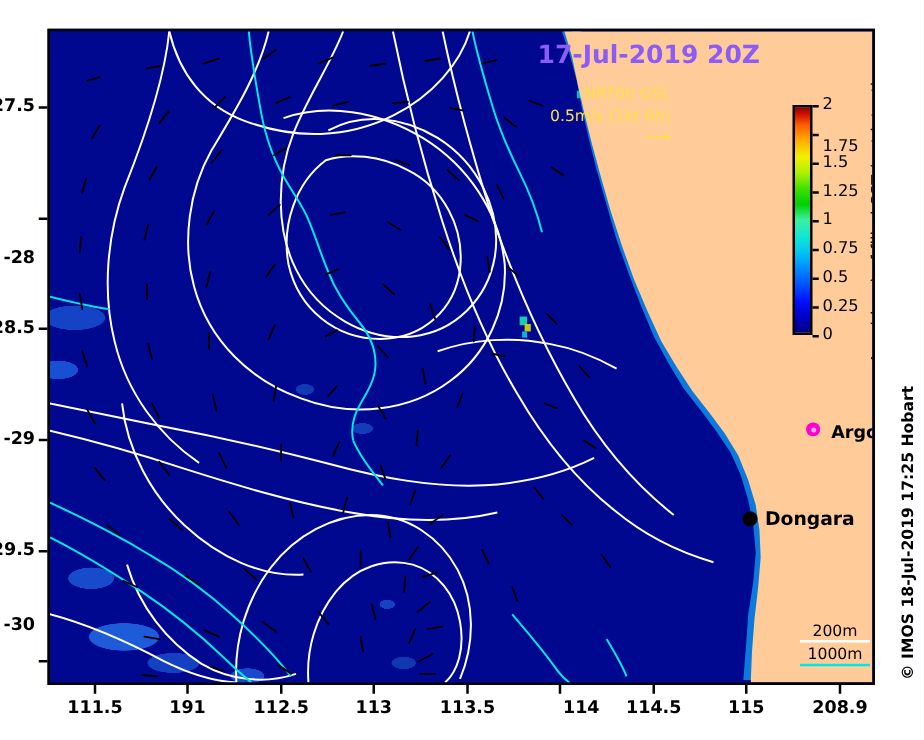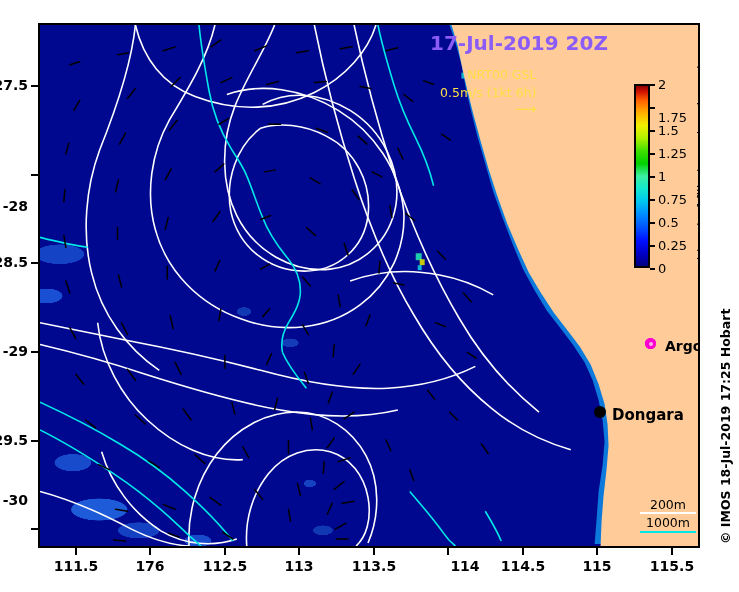--- a/index.html
+++ b/index.html
@@ -54,21 +54,21 @@
             display:flex;align-items:center;justify-content:center;}
 
   
   #argo-row{position:absolute;left:580px;top:313px;display:flex;align-items:flex-start;gap:9px;margin-left:25px;}
   #argo-dot{width:11px;height:11px;border-radius:50%;background:#ff00d0;
             box-shadow:inset 0 0 0 2.5px #ff00d0;position:relative;}
   #argo-dot::after{content:"";position:absolute;left:3.5px;top:3.5px;width:4px;height:4px;
             border-radius:50%;background:#ffb0ee;}
   #argo-lab{font-size:14px;font-weight:bold;color:#000;}
 
-  #dongara-row{position:absolute;left:554px;top:381px;display:flex;gap:6px;}
+  #dongara-row{position:absolute;left:554px;top:381px;display:flex;align-items:center;gap:6px;}
   #dongara-dot{width:12px;height:12px;border-radius:50%;background:#000;}
   #dongara-lab{font-size:15px;font-weight:bold;color:#000;}
 
   
   #depthleg{position:absolute;left:600px;top:473px;text-align:center;}
   #depthleg .dl-row{position:relative;margin-bottom:2px;}
   #depthleg .dl-lab{font-size:12.5px;color:#000;line-height:1.15;}
   #depthleg .dl-line{height:2px;width:56px;margin:0 auto;}
   .dl-200{background:#ffffff;}
   .dl-1000{background:#00e8e8;}
@@ -357,28 +357,28 @@
   <div class="xtick" style="left:149px;"></div>
   <div class="xtick" style="left:224px;"></div>
   <div class="xtick" style="left:298px;"></div>
   <div class="xtick" style="left:373px;"></div>
   <div class="xtick" style="left:447px;"></div>
   <div class="xtick" style="left:522px;"></div>
   <div class="xtick" style="left:596px;"></div>
   <div class="xtick" style="left:671px;"></div>
 
   <div class="xlab" style="left:76px;">111.5</div>
-  <div class="xlab" style="left:150px;">176</div>
+  <div class="xlab" style="left:150px;">191</div>
   <div class="xlab" style="left:225px;">112.5</div>
   <div class="xlab" style="left:299px;">113</div>
   <div class="xlab" style="left:374px;">113.5</div>
   <div class="xlab" style="left:465px;">114</div>
   <div class="xlab" style="left:523px;">114.5</div>
   <div class="xlab" style="left:597px;">115</div>
-  <div class="xlab" style="left:672px;">115.5</div>
+  <div class="xlab" style="left:672px;">208.9</div>
 
   <div class="ytick" style="top:85px;"></div>
   <div class="ytick" style="top:174px;"></div>
   <div class="ytick" style="top:262px;"></div>
   <div class="ytick" style="top:351px;"></div>
   <div class="ytick" style="top:440px;"></div>
   <div class="ytick" style="top:528px;"></div>
 
   <div class="ylab" style="top:85px;">-27.5</div>
   <div class="ylab" style="top:190px;margin-top:16px;">-28</div>

